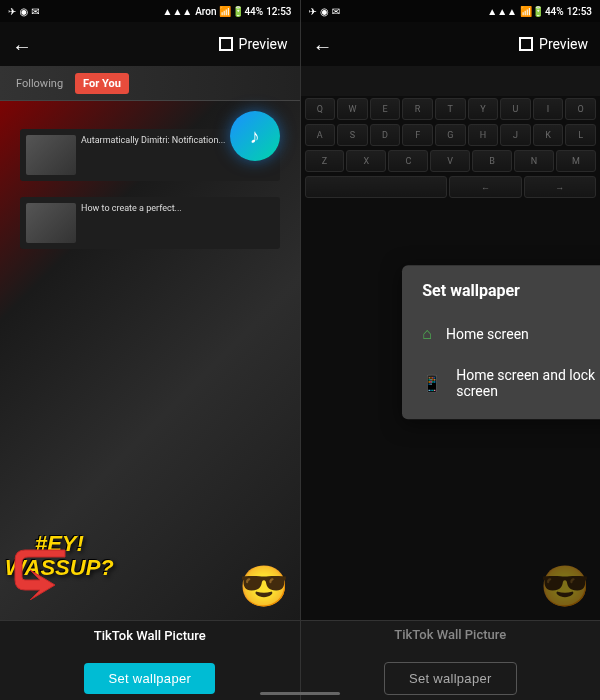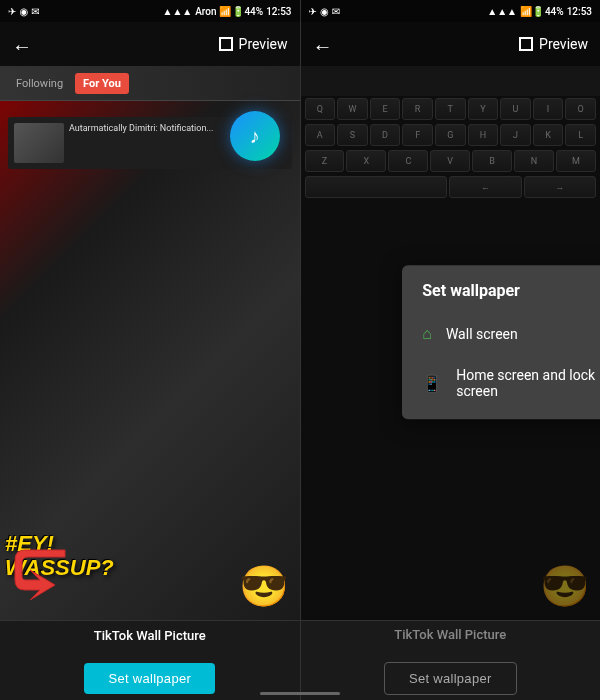--- a/index.html
+++ b/index.html
@@ -169,21 +169,21 @@
       display: flex;
       align-items: center;
       justify-content: center;
       color: #fff;
       font-size: 20px;
       box-shadow: 0 0 15px rgba(26,144,255,0.5);
     }
 
     .feed-item {
       background: #1e1e1e;
-      margin: 4px;
+      margin: 16px;
       padding: 6px;
       border-radius: 3px;
     }
 
     .feed-item-title {
       color: #ddd;
       font-size: 9px;
       line-height: 1.3;
     }
 
@@ -205,20 +205,21 @@
       bottom: 120px;
       left: 5px;
       color: #FFD700;
       font-size: 22px;
       font-weight: 900;
       font-style: italic;
       text-shadow: 2px 2px 4px rgba(0,0,0,0.8), -1px -1px 0 #000;
       line-height: 1.1;
       z-index: 5;
       font-family: Impact, Arial Black, sans-serif;
+      text-align: center;
     }
 
     .emoji-face {
       position: absolute;
       bottom: 90px;
       right: 10px;
       font-size: 40px;
       z-index: 5;
     }
 
@@ -396,20 +397,25 @@
             <span class="feed-tab" style="color:#aaa">Following</span>
             <span class="feed-tab active">For You</span>
           </div>
 
           <div class="feed-music-icon">♪</div>
 
           <div style="padding:4px; margin-top: 8px;">
             <div class="feed-item">
               <div class="feed-thumb"></div>
               <div class="feed-item-title">Autarmatically Dimitri: Notification...</div>
+              <div style="clear:both"></div>
+            </div>
+            <div class="feed-item">
+              <div class="feed-thumb"></div>
+              <div class="feed-item-title">How to create a perfect...</div>
               <div style="clear:both"></div>
             </div>
           </div>
         </div>
       </div>
 
       <div class="watermark-text">
         <div>#EY!</div>
         <div>WASSUP?</div>
       </div>
@@ -519,21 +525,21 @@
       <div class="preview-checkbox">
         <div class="checkbox-box"></div>
         <span>Preview</span>
       </div>
     </div>
 
     <div class="dialog">
       <div class="dialog-title">Set wallpaper</div>
       <div class="dialog-item">
         <span class="dialog-icon home">⌂</span>
-        <span>Wall screen</span>
+        <span>Home screen</span>
       </div>
       <div class="dialog-item">
         <span class="dialog-icon phone">📱</span>
         <span>Home screen and lock screen</span>
       </div>
     </div>
 
     <div class="bottom-bar">
       <span class="video-title" style="color:#888">TikTok Wall Picture</span>
       <button class="set-wallpaper-btn inactive">Set wallpaper</button>

